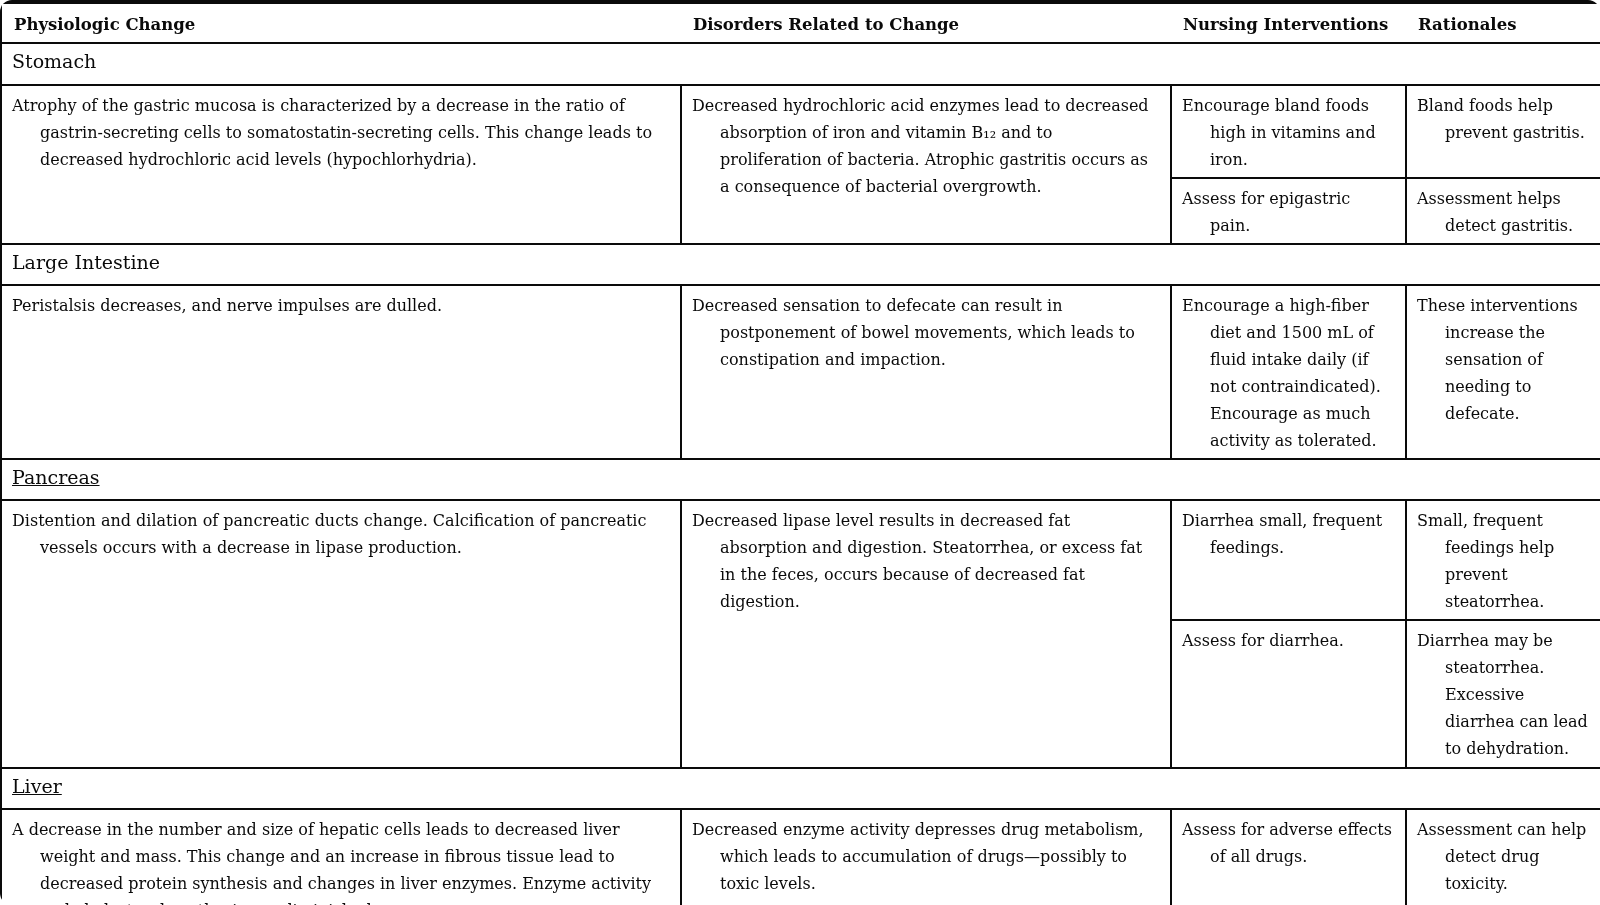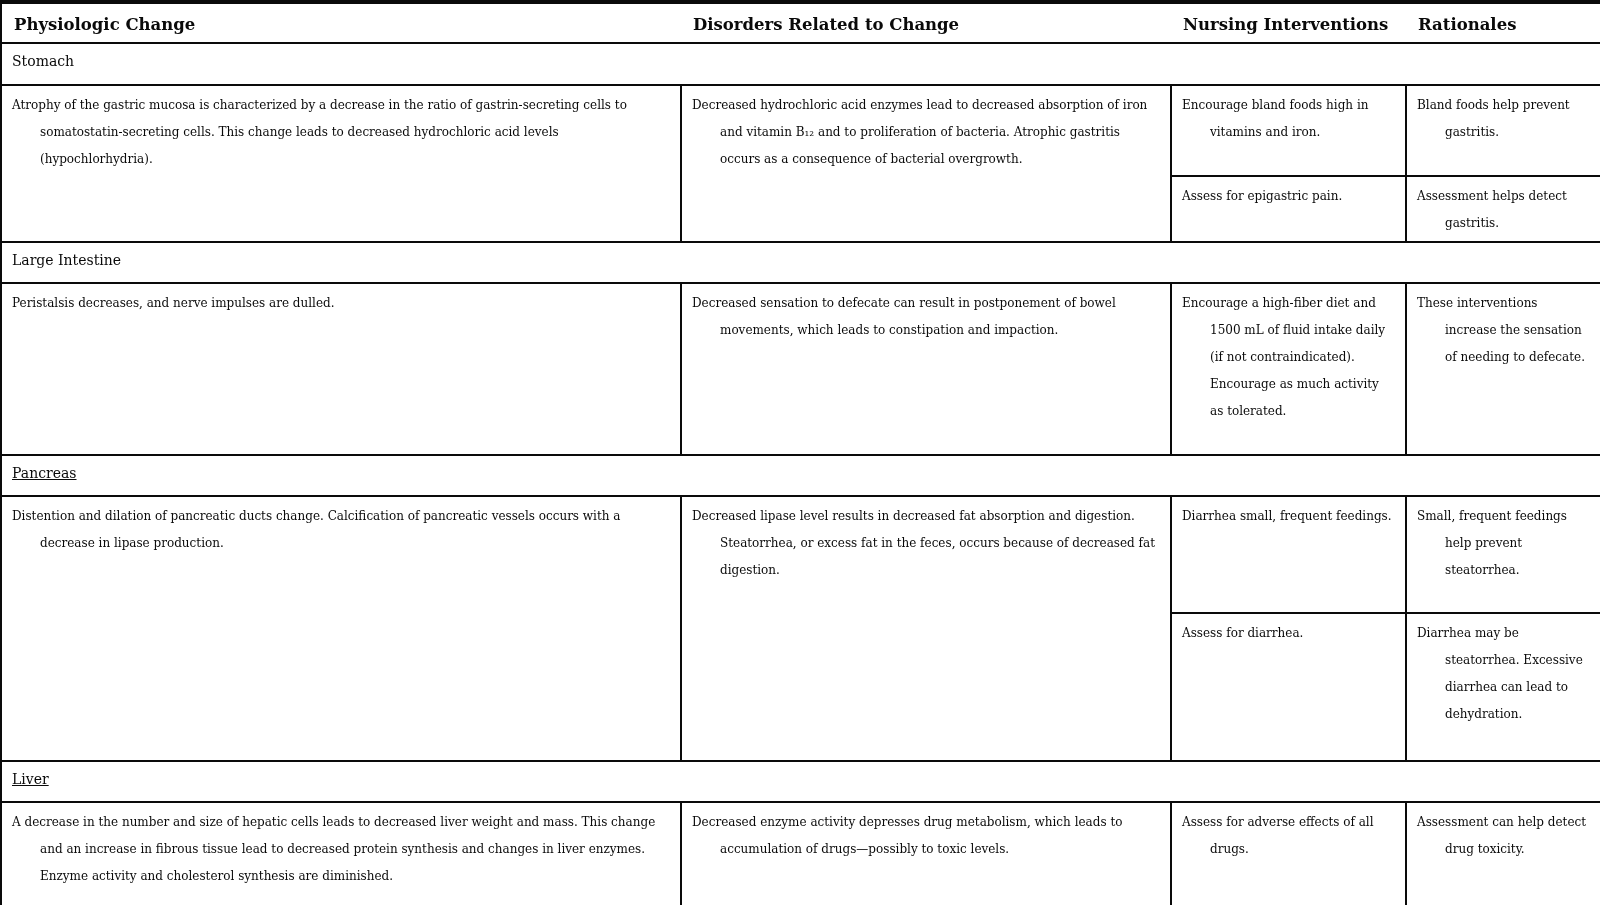--- a/index.html
+++ b/index.html
@@ -8,20 +8,21 @@
     background: #ffffff;
   }
   #page {
     width: 1600px;
     height: 905px;
     overflow: hidden;
     background: #ffffff;
     box-sizing: border-box;
     font-family: "DejaVu Serif", "Liberation Serif", serif;
     color: #0a0a0a;
+    border-radius: 12px;
   }
   table.book-table {
     width: 1600px;
     height: 905px;
     border-collapse: collapse;
     table-layout: fixed;
     background: #ffffff;
   }
   table.book-table col.c1 { width: 680px; }
   table.book-table col.c2 { width: 490px; }
@@ -31,21 +32,21 @@
   table.book-table {
     border-top: 4px solid #0a0a0a;
     border-bottom: 4px solid #0a0a0a;
     border-left: 2px solid #0a0a0a;
     border-right: 2px solid #0a0a0a;
   }
 
   th, td {
     vertical-align: top;
     text-align: left;
-    font-size: 12px;
+    font-size: 16px;
     line-height: 27px;
     font-weight: normal;
     box-sizing: border-box;
     overflow: hidden;
   }
 
   
   tr.header-row th {
     border: none;
     border-bottom: 2px solid #0a0a0a;
@@ -55,21 +56,21 @@
     padding: 7px 6px 0 12px;
     white-space: nowrap;
   }
 
   
   tr.section-row td {
     border: none;
     border-top: 2px solid #0a0a0a;
     border-bottom: 2px solid #0a0a0a;
     padding: 4px 6px 8px 10px;
-    font-size: 14px;
+    font-size: 19px;
   }
 
   
   td.cell {
     border: 2px solid #0a0a0a;
     padding: 6px 12px 4px 38px;
     text-indent: -28px; 
   }
 
   .h42  { height: 42px; }

